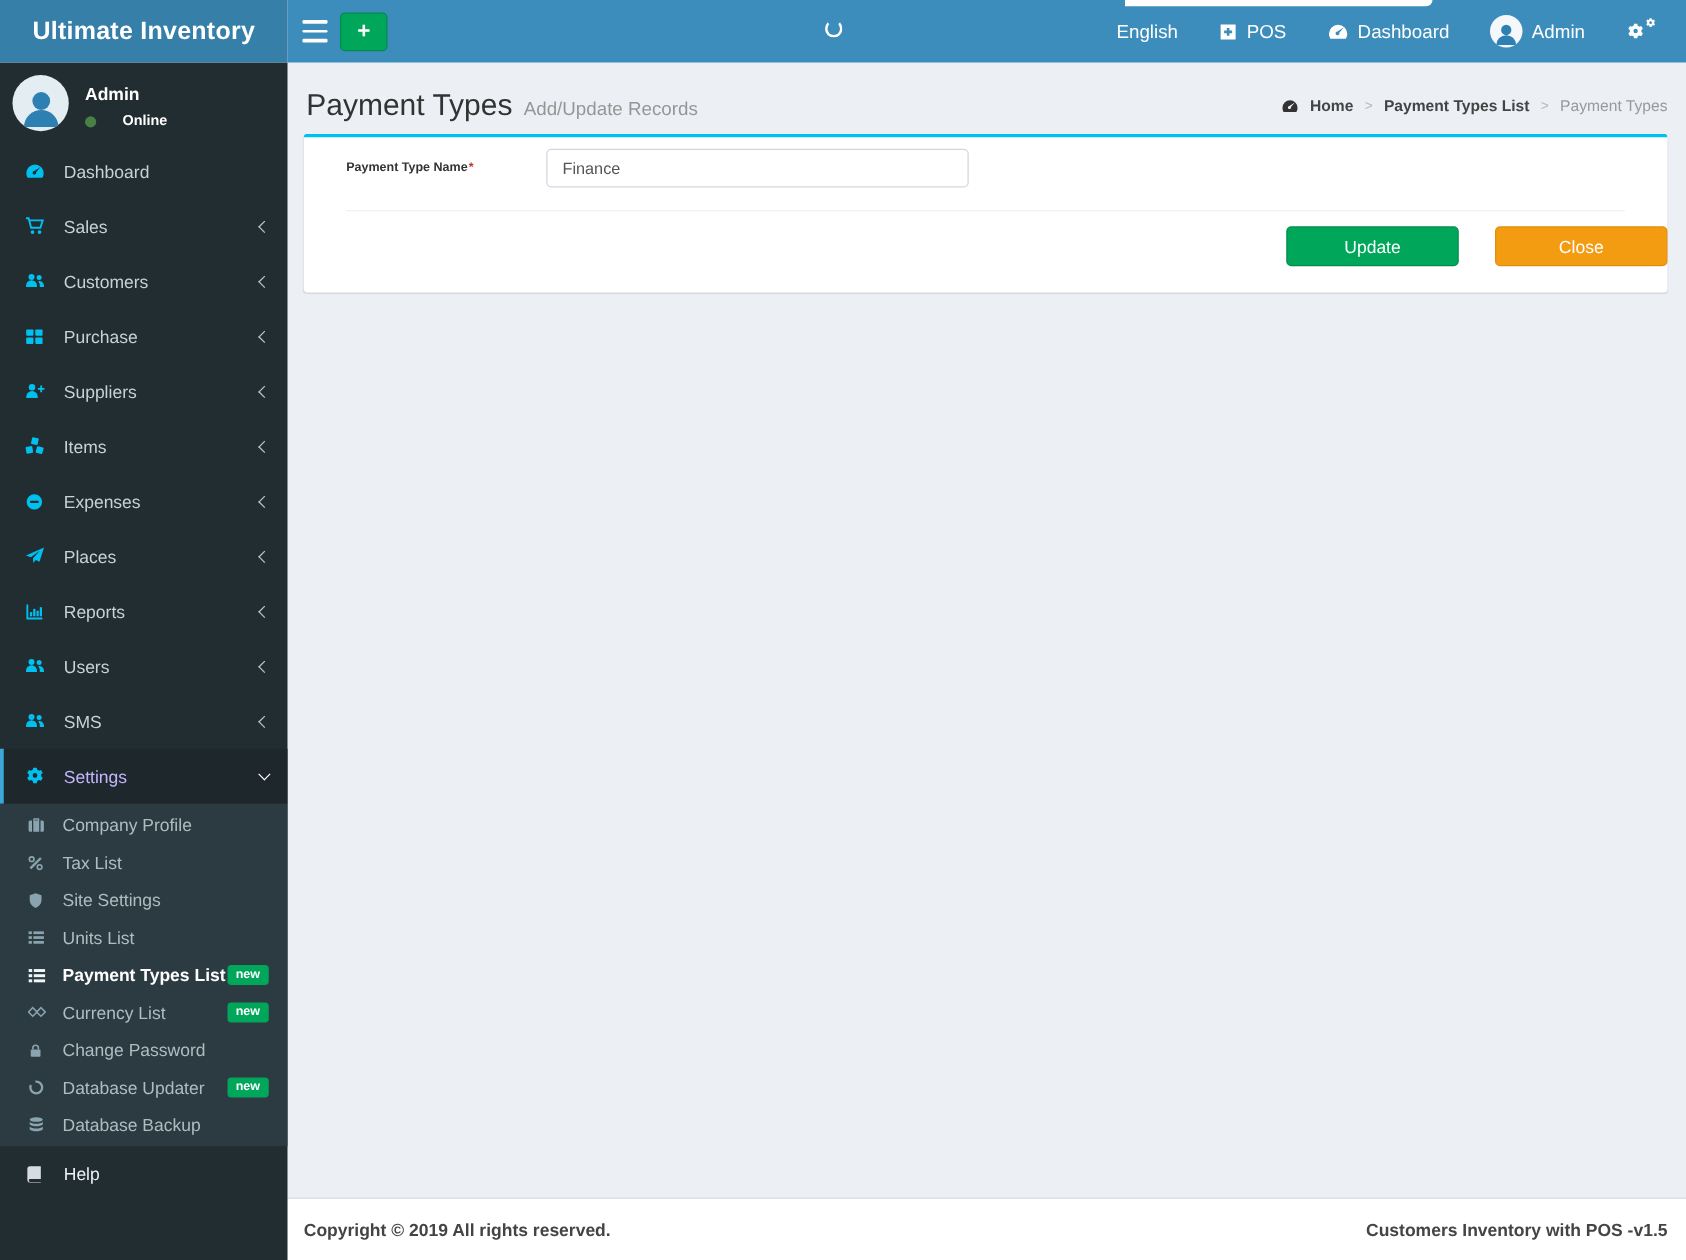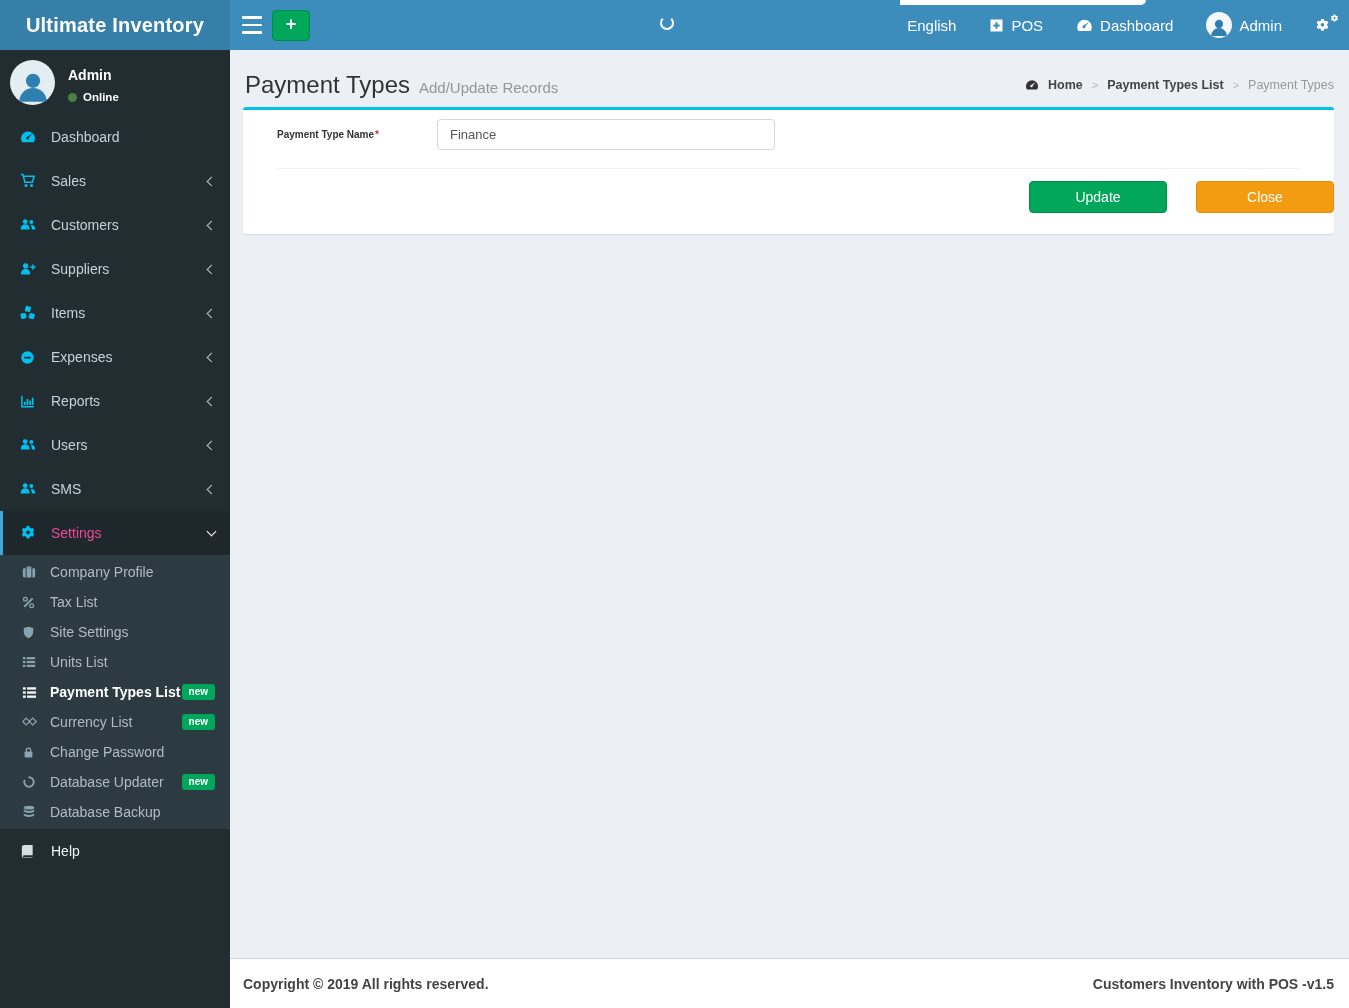--- a/index.html
+++ b/index.html
@@ -30,21 +30,21 @@
     position:absolute; left:42px; top:10px; width:38px; height:31px;
     background:#00a65a; border:1px solid #008d4c; border-radius:4px;
     color:#fff; font-size:18px; font-weight:bold; line-height:27px; text-align:center; cursor:pointer;
   }
   .spinner {
     position:absolute; left:430px; top:16px; width:14px; height:14px;
     border:2.6px solid #fff; border-top-color:transparent; border-radius:50%;
   }
   .nav-right {
     position:absolute; right:0; top:0; height:50px;
-    display:flex; align-items:center; gap:33px; padding-right:10px;
+    display:flex; align-items:center; gap:33px; padding-right:24px;
     color:#fff; font-size:15px;
   }
   .nav-item { display:flex; align-items:center; gap:7px; cursor:pointer; color:#fff; }
   .nav-avatar {
     width:26px; height:26px; border-radius:50%; background:#f5f8fa; overflow:hidden;
     display:flex; align-items:flex-end; justify-content:center;
   }
   .nav-avatar svg { color:#2f7fb3; }
   .gears { position:relative; width:24px; height:22px; color:#fff; }
   .gears .g1 { position:absolute; left:0; top:4px; }
@@ -60,36 +60,36 @@
     background:#222d32; z-index:3;
   }
   .user-panel { display:flex; gap:13px; padding:10px; height:65px; }
   .user-avatar {
     width:45px; height:45px; border-radius:50%; background:#e4edf2; overflow:hidden;
     display:flex; align-items:flex-end; justify-content:center; flex:none;
   }
   .user-avatar svg { color:#2e7fb2; }
   .user-info { padding-top:7px; }
   .user-name { color:#fff; font-size:14px; font-weight:bold; }
-  .user-status { display:flex; align-items:center; gap:6px; margin-top:8px;
+  .user-status { display:flex; align-items:center; gap:21px; margin-top:8px;
     color:#fff; font-size:11.5px; font-weight:bold; }
   .dot { width:9px; height:9px; border-radius:50%; background:#4a8045; }
 
   .menu a {
     display:flex; align-items:center; height:44px; padding:0 15px 0 17px;
     color:#c7d2d8; font-size:14px; text-decoration:none;
     border-left:3px solid transparent; cursor:pointer;
   }
   .menu .mi-icon { width:24px; display:flex; color:#00c0ef; flex:none; }
   .menu .mi-label { margin-left:7px; }
   .chev-l { width:7px; height:7px; border-left:1.7px solid #b8c7ce; border-bottom:1.7px solid #b8c7ce;
     transform:rotate(45deg); margin-left:auto; }
   .chev-d { width:7px; height:7px; border-right:1.7px solid #fff; border-bottom:1.7px solid #fff;
     transform:rotate(45deg); margin-left:auto; margin-top:-4px; }
-  .menu a.active-parent { background:#1e282c; color:#ec4899; border-left-color:#3ba8d8; }
+  .menu a.active-parent { background:#1e282c; color:#c4b5fd; border-left-color:#3ba8d8; }
 
   .submenu { background:#2c3b41; padding:2px 0; }
   .submenu a {
     display:flex; align-items:center; height:30px; padding:0 15px 0 22px;
     color:#b0bcc2; font-size:14px; text-decoration:none; cursor:pointer;text-align:right;
   }
   .submenu .mi-icon { width:22px; display:flex; color:#8aa4af; flex:none; }
   .submenu .mi-label { margin-left:6px; }
   .submenu a.active { color:#fff; font-weight:bold; }
   .submenu a.active .mi-icon { color:#f2f5f6; }
@@ -329,20 +329,29 @@
       <span class="mi-icon">
           <svg class="ic" width="16" height="16" fill="currentColor">
             <use href="#i-users"></use>
           </svg>
         </span>
       <span class="mi-label">Customers</span>
       <span class="chev-l"></span>
     </a>
     <a>
       <span class="mi-icon">
+          <svg class="ic" width="15" height="15" fill="currentColor">
+            <use href="#i-grid"></use>
+          </svg>
+        </span>
+      <span class="mi-label">Purchase</span>
+      <span class="chev-l"></span>
+    </a>
+    <a>
+      <span class="mi-icon">
           <svg class="ic" width="16" height="16" fill="currentColor">
             <use href="#i-user-plus"></use>
           </svg>
         </span>
       <span class="mi-label">Suppliers</span>
       <span class="chev-l"></span>
     </a>
     <a>
       <span class="mi-icon">
           <svg class="ic" width="16" height="16" fill="currentColor">
@@ -352,20 +361,29 @@
       <span class="mi-label">Items</span>
       <span class="chev-l"></span>
     </a>
     <a>
       <span class="mi-icon">
           <svg class="ic" width="15" height="15" fill="currentColor">
             <use href="#i-minus-circle"></use>
           </svg>
         </span>
       <span class="mi-label">Expenses</span>
+      <span class="chev-l"></span>
+    </a>
+    <a>
+      <span class="mi-icon">
+          <svg class="ic" width="16" height="16" fill="currentColor">
+            <use href="#i-plane"></use>
+          </svg>
+        </span>
+      <span class="mi-label">Places</span>
       <span class="chev-l"></span>
     </a>
     <a>
       <span class="mi-icon">
           <svg class="ic" width="15" height="15" fill="currentColor">
             <use href="#i-chart"></use>
           </svg>
         </span>
       <span class="mi-label">Reports</span>
       <span class="chev-l"></span>

